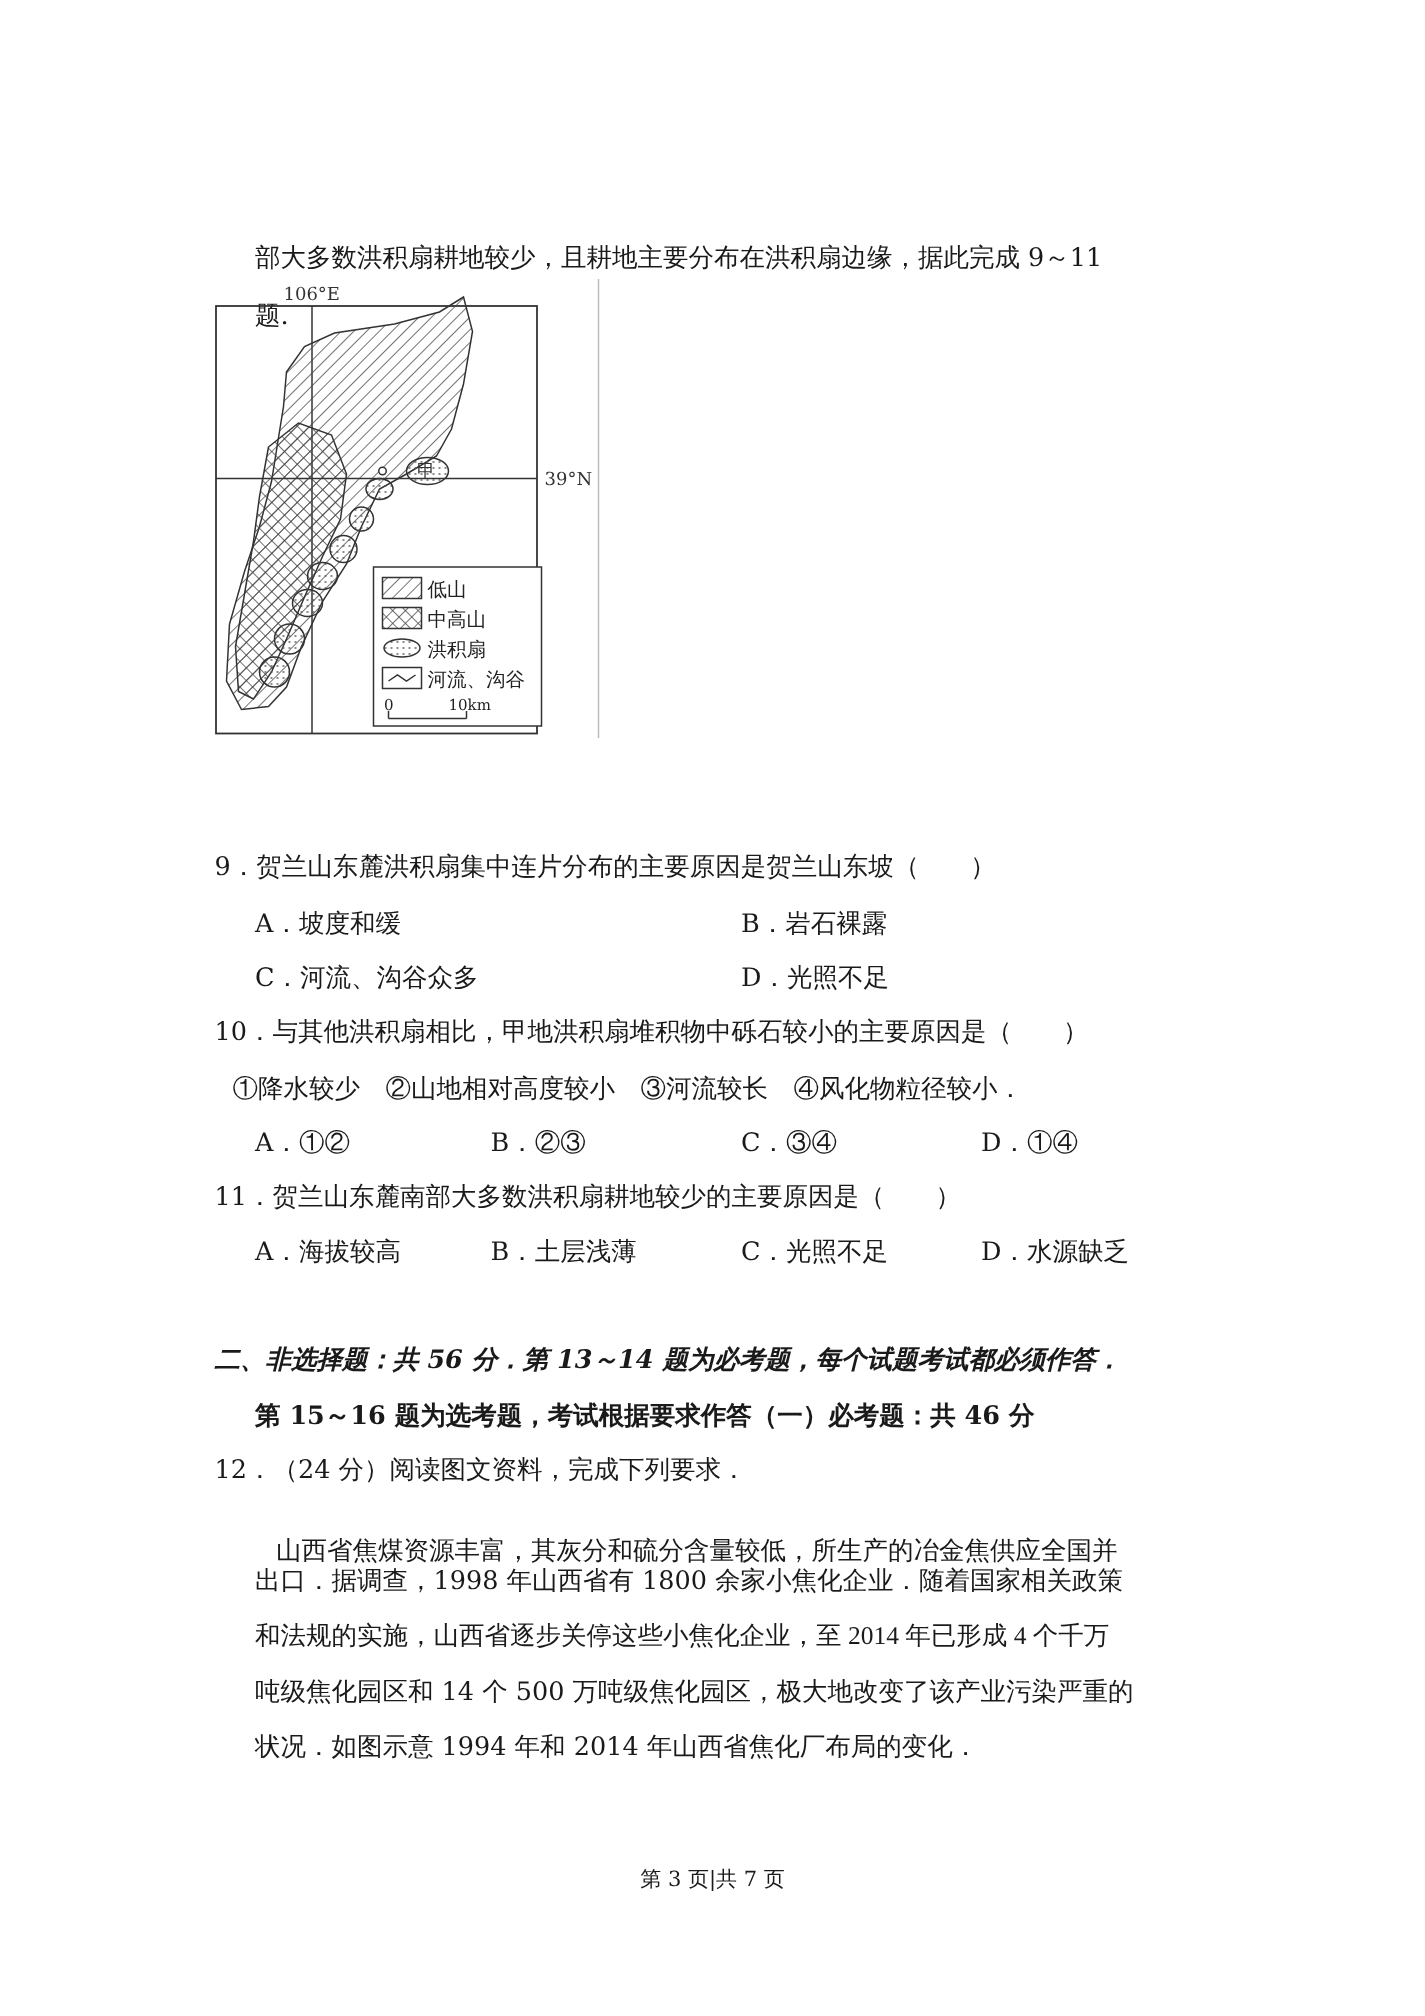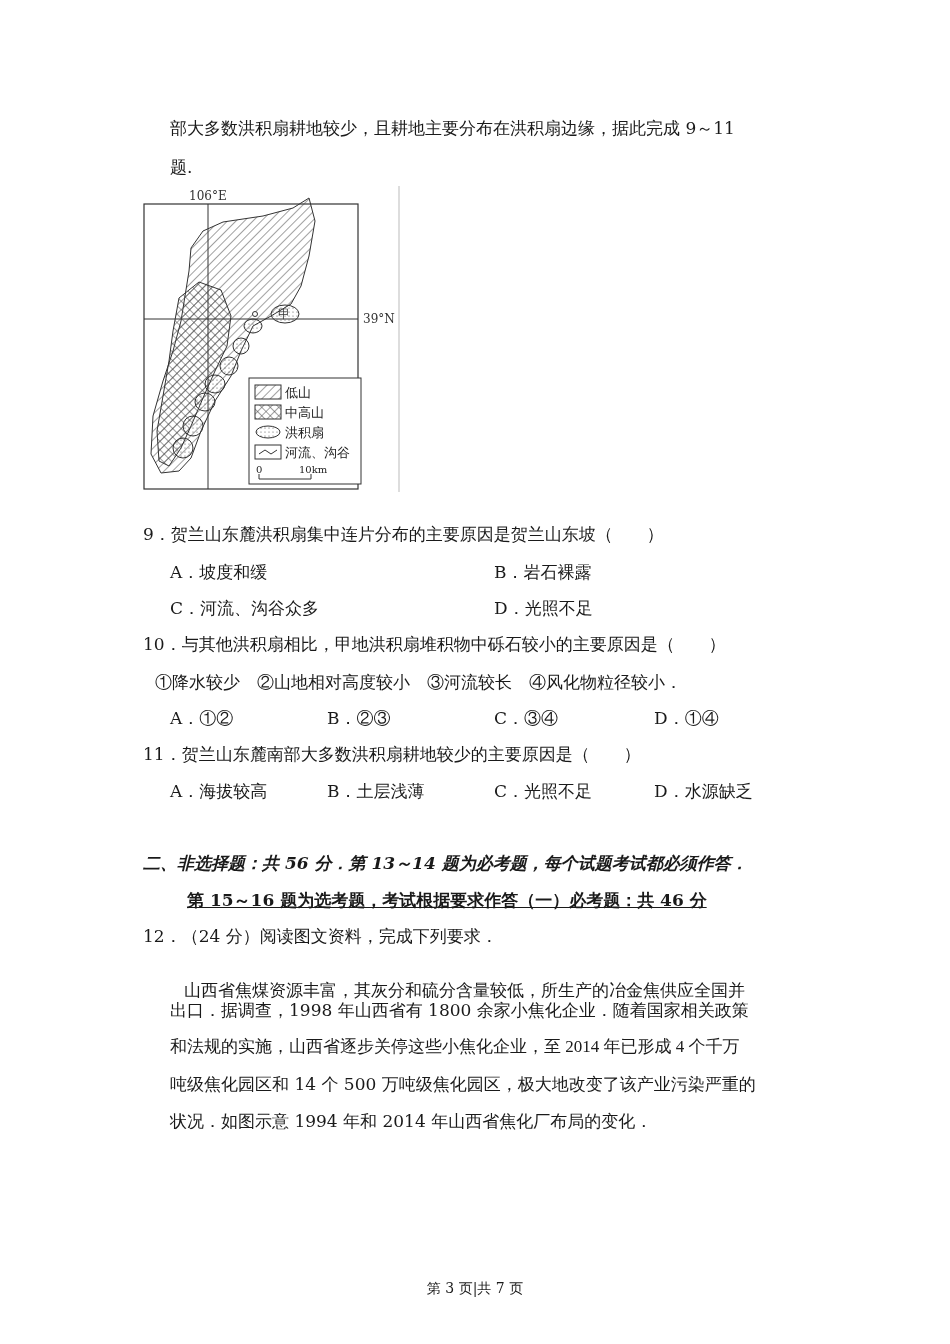--- a/index.html
+++ b/index.html
@@ -1,20 +1,20 @@
 <!DOCTYPE html>
 <html><head>
 <meta charset="utf-8">
 <style>
   html,body{margin:0;padding:0;background:#fff;}
   body{width:950px;height:1344px;position:relative;font-family:"DejaVu Serif","Liberation Serif",serif;color:#1a1a1a;}
-  .line{position:absolute;font-size:17px;line-height:20px;white-space:nowrap;}
+  .line{position:absolute;font-size:17px;line-height:20px;white-space:nowrap;margin-top:44px;}
   .bold{font-weight:bold;}
   .map{position:absolute;left:143px;top:186px;width:262px;height:306px;}
-  .footer{position:absolute;left:0;width:950px;top:1244px;text-align:center;font-size:14px;margin-top:36px;}
+  .footer{position:absolute;left:0;width:950px;top:1244px;text-align:center;font-size:14px;}
 </style>
 </head>
 <body>
 
 <div class="line" style="left:170px;top:118px;">部大多数洪积扇耕地较少，且耕地主要分布在洪积扇边缘，据此完成 9～11</div>
 <div class="line" style="left:170px;top:157px;">题.</div>
 
 <div class="map">
   <svg width="262" height="306" viewBox="0 0 262 306">
     <defs>
@@ -78,21 +78,21 @@
 <div class="line" style="left:494px;top:708px;">C．③④</div>
 <div class="line" style="left:654px;top:708px;">D．①④</div>
 
 <div class="line" style="left:143px;top:744px;">11．贺兰山东麓南部大多数洪积扇耕地较少的主要原因是（　　）</div>
 <div class="line" style="left:170px;top:781px;">A．海拔较高</div>
 <div class="line" style="left:327px;top:781px;">B．土层浅薄</div>
 <div class="line" style="left:494px;top:781px;">C．光照不足</div>
 <div class="line" style="left:654px;top:781px;">D．水源缺乏</div>
 
 <div class="line bold" style="left:143px;top:853px;font-style:italic;">二、非选择题：共 56 分．第 13～14 题为必考题，每个试题考试都必须作答．</div>
-<div class="line bold" style="left:187px;top:890px;text-decoration:underline;">第 15～16 题为选考题，考试根据要求作答（一）必考题：共 46 分</div>
+<div class="line bold" style="left:170px;top:890px;">第 15～16 题为选考题，考试根据要求作答（一）必考题：共 46 分</div>
 
 <div class="line" style="left:143px;top:926px;">12．（24 分）阅读图文资料，完成下列要求．</div>
 <div class="line" style="left:184px;top:980px;">山西省焦煤资源丰富，其灰分和硫分含量较低，所生产的冶金焦供应全国并</div>
 <div class="line" style="left:170px;top:1000px;">出口．据调查，1998 年山西省有 1800 余家小焦化企业．随着国家相关政策</div>
 <div class="line" style="left:170px;top:1037px;font-family:Liberation Serif, serif;">和法规的实施，山西省逐步关停这些小焦化企业，至 2014 年已形成 4 个千万</div>
 <div class="line" style="left:170px;top:1074px;">吨级焦化园区和 14 个 500 万吨级焦化园区，极大地改变了该产业污染严重的</div>
 <div class="line" style="left:170px;top:1111px;">状况．如图示意 1994 年和 2014 年山西省焦化厂布局的变化．</div>
 
 <div class="footer">第 3 页|共 7 页</div>
 

